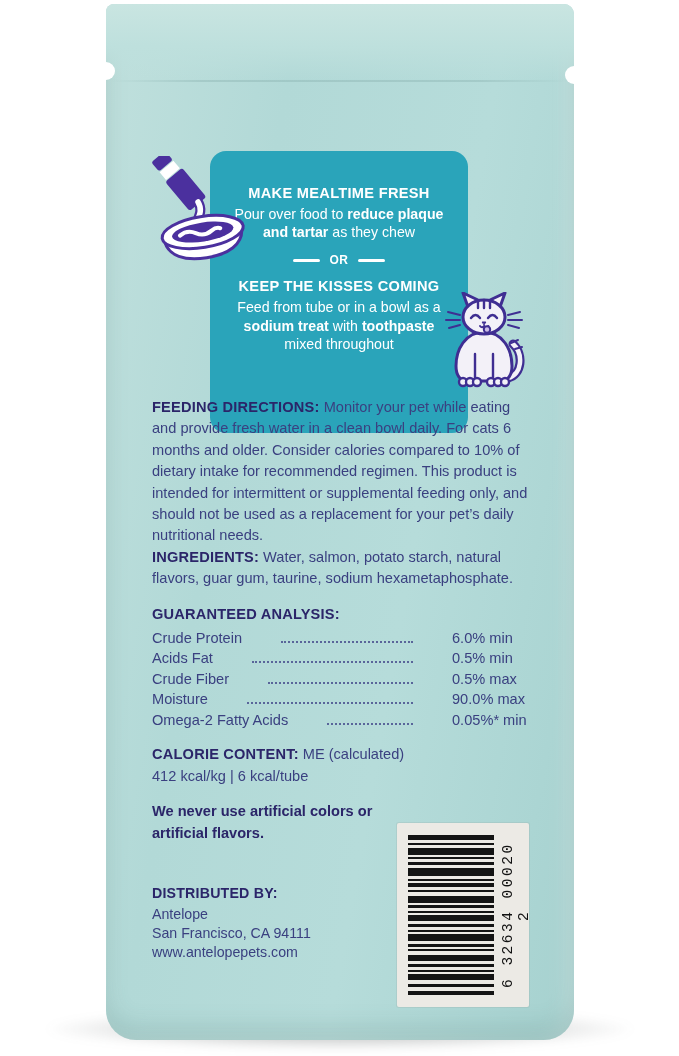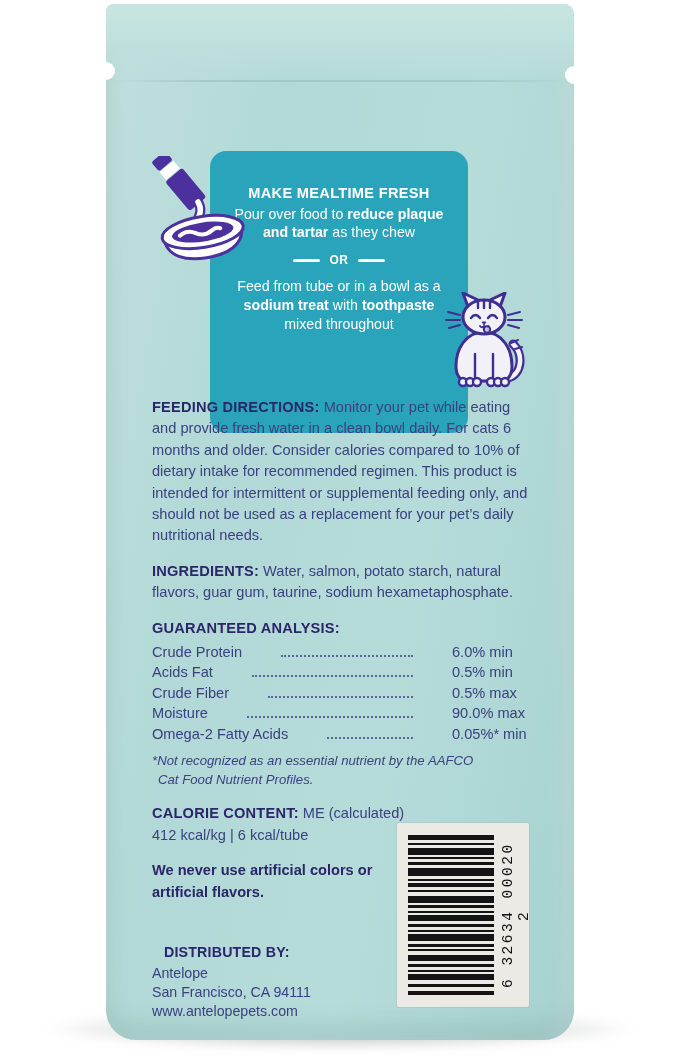--- a/index.html
+++ b/index.html
@@ -67,35 +67,35 @@
   
   .cat-icon { position: absolute; left: 336px; top: 288px; width: 84px; height: 100px; }
 
   
   .text-col {
     position: absolute; left: 46px; top: 393px; width: 380px;
     color: #3a4080; font-size: 14.6px; line-height: 21.4px;
   }
   .hd { font-weight: 700; color: #2b2569; letter-spacing: .2px; }
   .hang { text-indent: -7px; padding-left: 7px; }
-  .sec-ing { margin-top: 14px; }
+  .sec-ing { }
   .sec-ga  { margin-top: 14px; }
   .ga-rows { margin-top: 3px; }
   .ga-row  { display: flex; align-items: baseline; height: 20.4px; gap: 36px; }
   .ga-label { flex-shrink: 0; }
   .ga-dots { flex: 1; border-bottom: 2px dotted #4a5190; margin: 0 3px 4px 3px; opacity: .85; }
   .ga-value { flex-shrink: 0; width: 80px; text-align: left; }
   .footnote {
     margin-top: 7px; font-style: italic; font-size: 13.2px; line-height: 19px;
     width: 316px; text-indent: -6px; padding-left: 6px;
   }
   .sec-cal { margin-top: 13px; line-height: 22px; }
   .claim { margin-top: 13px; font-weight: 700; color: #2b2569; width: 256px; line-height: 22px; }
   .sec-dist { margin-top: 40px; width: 256px; font-size: 14.2px; line-height: 19px; }
-  .dist-head { margin-bottom: 2px; margin-left: 12px; }
+  .dist-head { margin-bottom: 2px; }
 
   
   .barcode {
     position: absolute; left: 291px; top: 819px; width: 132px; height: 184px;
     background: #eceae5; border-radius: 2px;
     box-shadow: 0 0 0 1px rgba(150,170,168,0.25);
   }
   .bars { position: absolute; left: 11px; top: 12px; bottom: 12px; width: 86px; overflow: hidden; }
   .bar  { background: #141414; width: 100%; }
   .digits-col { position: absolute; right: 3px; top: 8px; bottom: 8px; width: 26px; }
@@ -121,20 +121,21 @@
     <div class="notch notch-right"></div>
 
     <div class="panel">
       <div class="panel-title">MAKE MEALTIME FRESH</div>
       <div><span>Pour over food to </span><b>reduce plaque and tartar</b><span> as they chew</span></div>
       <div class="or-row">
         <span class="or-line"></span>
         <span>OR</span>
         <span class="or-line"></span>
       </div>
+      <div class="panel-title">KEEP THE KISSES COMING</div>
       <div><span>Feed from tube or in a bowl as a </span><b>sodium treat</b><span> with </span><b>toothpaste</b><span> mixed throughout</span></div>
     </div>
 
     <svg class="bowl-icon" viewBox="0 0 116 112">
       <g transform="rotate(-40 52 48)">
         <rect x="43" y="-14" width="18" height="12" rx="2.5" fill="#4b309e"></rect>
         <rect x="43" y="-1" width="18" height="10" fill="#ffffff"></rect>
         <rect x="41" y="10" width="22" height="38" rx="3" fill="#4b309e"></rect>
       </g>
       <path d="M52 46 C 57 54, 53 60, 50 68" stroke="#4b309e" stroke-width="10" fill="none" stroke-linecap="round"></path>
@@ -200,21 +201,20 @@
               <span class="ga-label">Moisture</span>
               <span class="ga-dots"></span>
               <span class="ga-value">90.0% max</span>
             </div>
           <div class="ga-row">
               <span class="ga-label">Omega-2 Fatty Acids</span>
               <span class="ga-dots"></span>
               <span class="ga-value">0.05%* min</span>
             </div>
         </div>
-        <div class="footnote">*Not recognized as an essential nutrient by the AAFCO Cat Food Nutrient Profiles.</div>
       </div>
 
       <div class="sec-cal">
         <div><span class="hd">CALORIE CONTENT:</span><span> ME (calculated)</span></div>
         <div>412 kcal/kg | 6 kcal/tube</div>
       </div>
 
       <div class="claim">We never use artificial colors or artificial flavors.</div>
 
       <div class="sec-dist">

